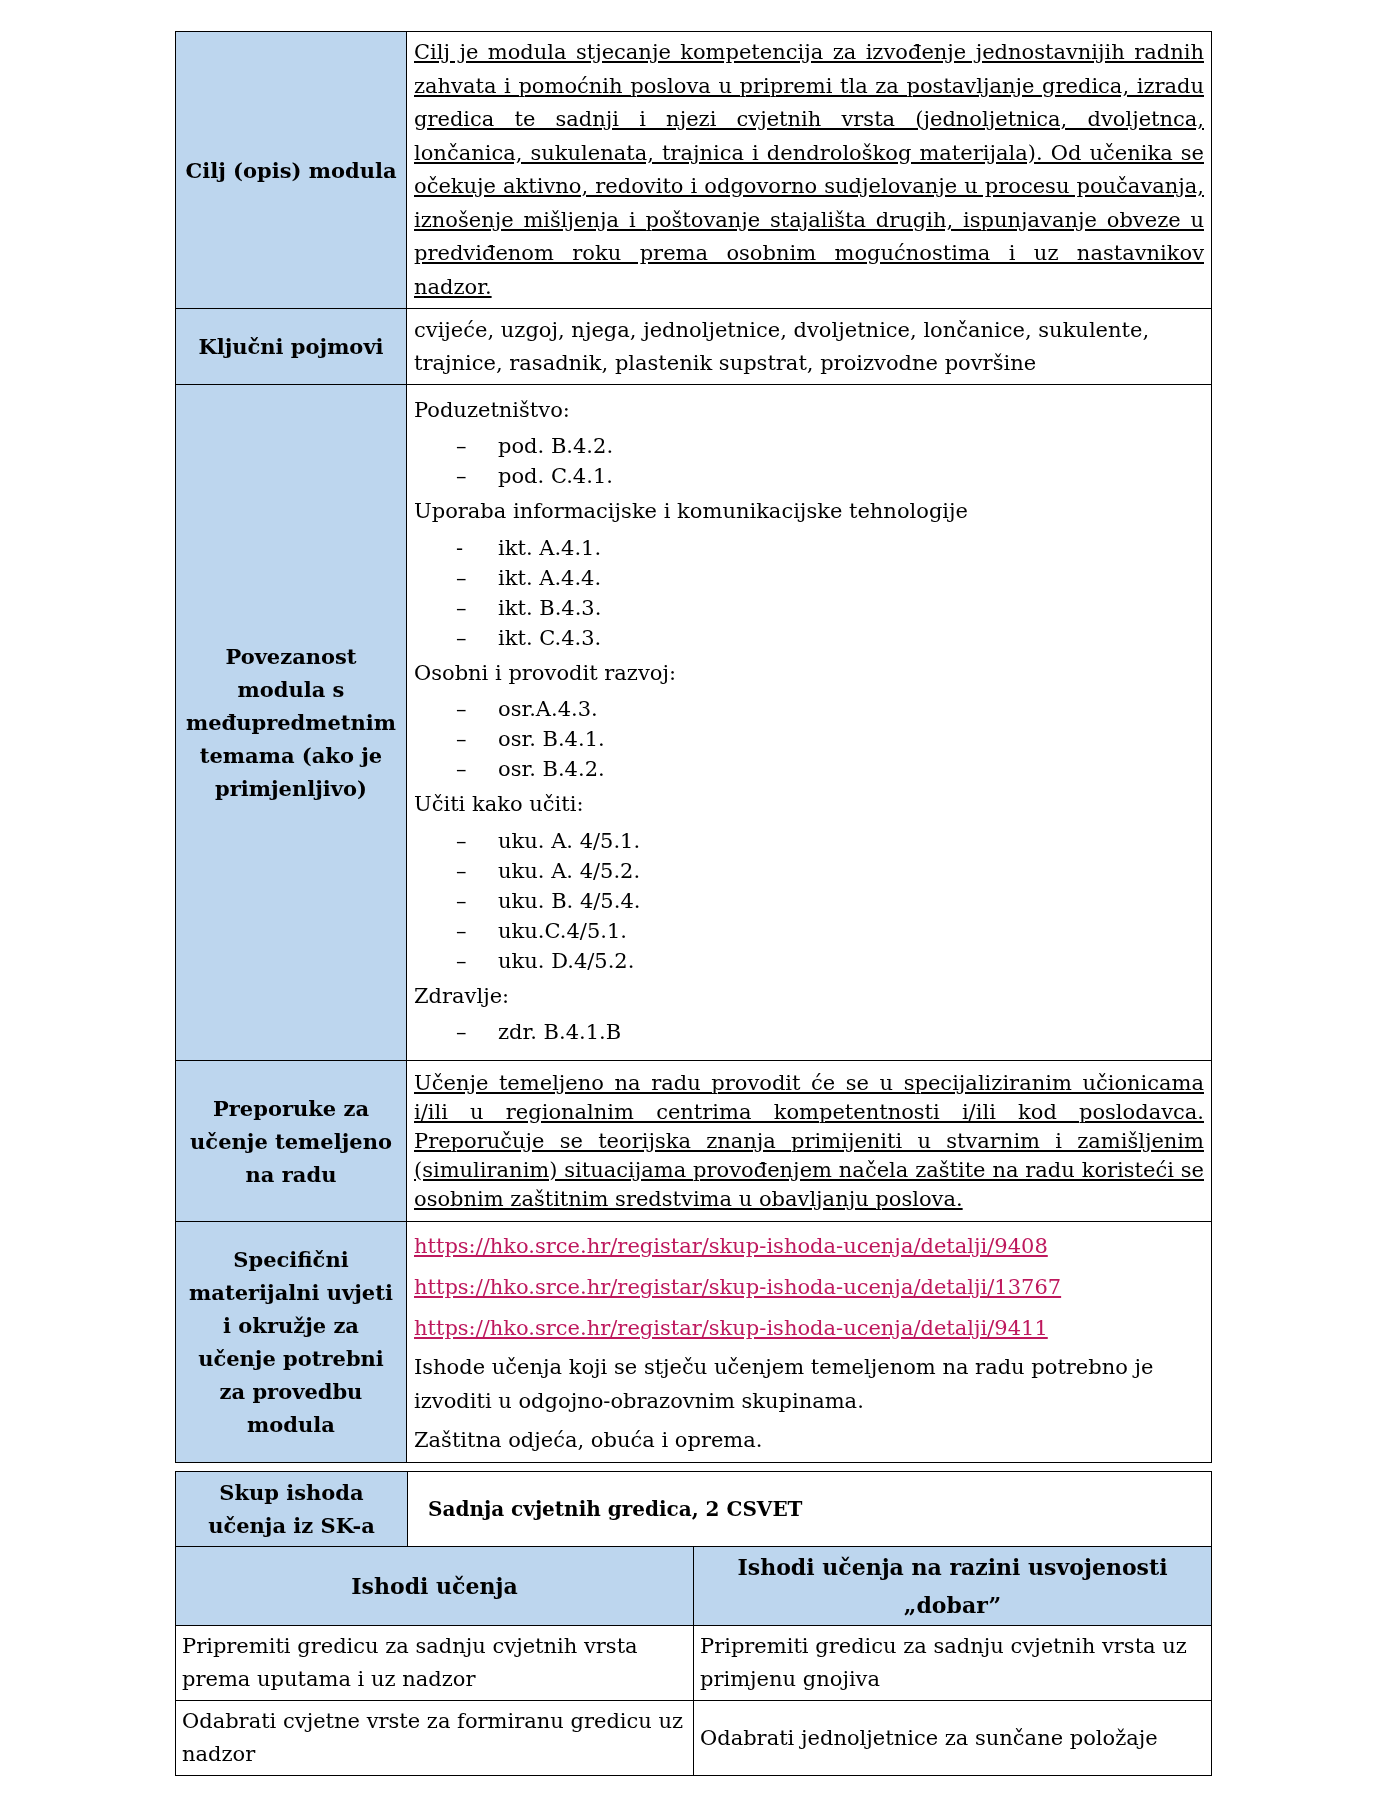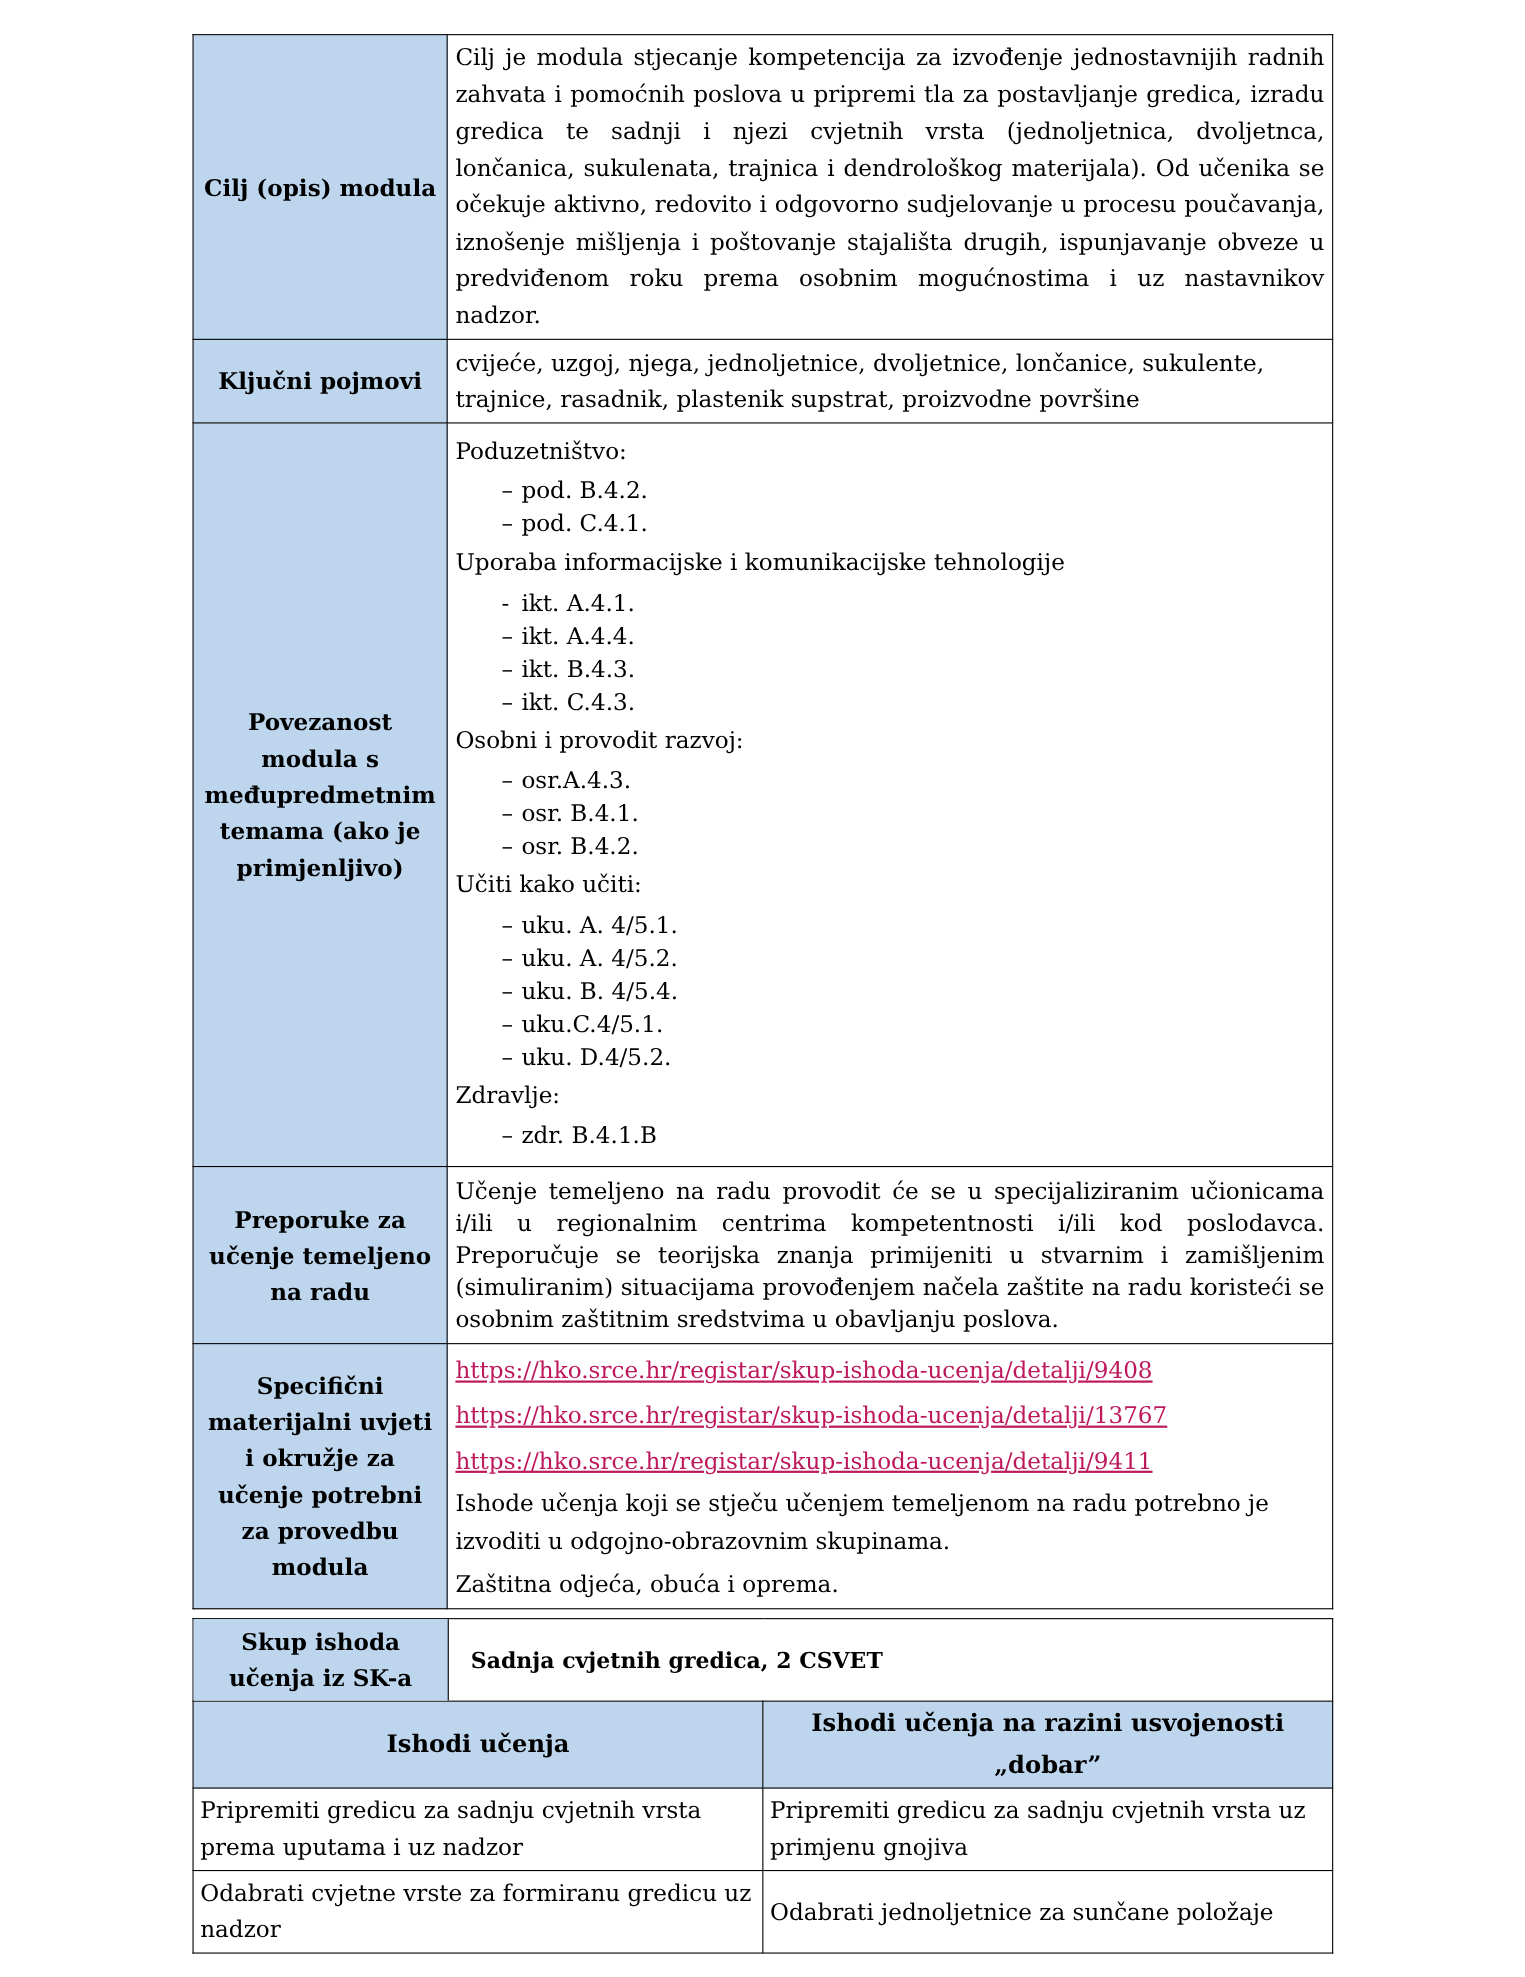--- a/index.html
+++ b/index.html
@@ -1,28 +1,28 @@
 <!DOCTYPE html>
 <html><head>
 <meta charset="utf-8">
 <style>
   html, body { margin:0; padding:0; background:#ffffff; }
   body { width:1386px; height:1797px; position:relative; font-family:"DejaVu Serif","Liberation Serif",serif; color:#000; }
   table { border-collapse:collapse; position:absolute; left:175px; width:1037px; table-layout:fixed; }
   td, th { border:1.5px solid #000; vertical-align:middle; }
   .hdr { background:#bdd6ee; font-weight:bold; font-size:21px; line-height:33px; padding:21px 6px;text-align:center; }
   .body { font-size:21px; line-height:33.5px; padding:4px 7px 4px 7px; }
-  .just { text-align:justify; }
+  .just { text-align:justify;text-decoration:underline; }
   #t1 { top:31px; }
   #t1 col.c1 { width:231px; }
   .group-title { margin:0; }
   ul.codes { list-style:none; margin:4px 0 4px 0; padding:0; }
   ul.codes li { line-height:30px; padding-left:42px; position:relative; }
   ul.codes li .dash { position:absolute; left:42px; width:40px; }
-  ul.codes li .code { margin-left:18px; }
+  ul.codes li .code { margin-left:42px; }
   a.link { color:#be185d; text-decoration:underline; display:block; line-height:41px; }
   #t2 { top:1471px;border-radius:14px; }
   #t2 .title { font-weight:bold; font-size:22px; padding-left:12px; }
   #t2 th { background:#bdd6ee; font-size:22px; font-weight:bold; line-height:38px; text-align:center; }
   #t2 .row td { font-size:21px; line-height:33px; padding:4px 6px; }
 </style>
 </head>
 <body>
 
 <table id="t1">

